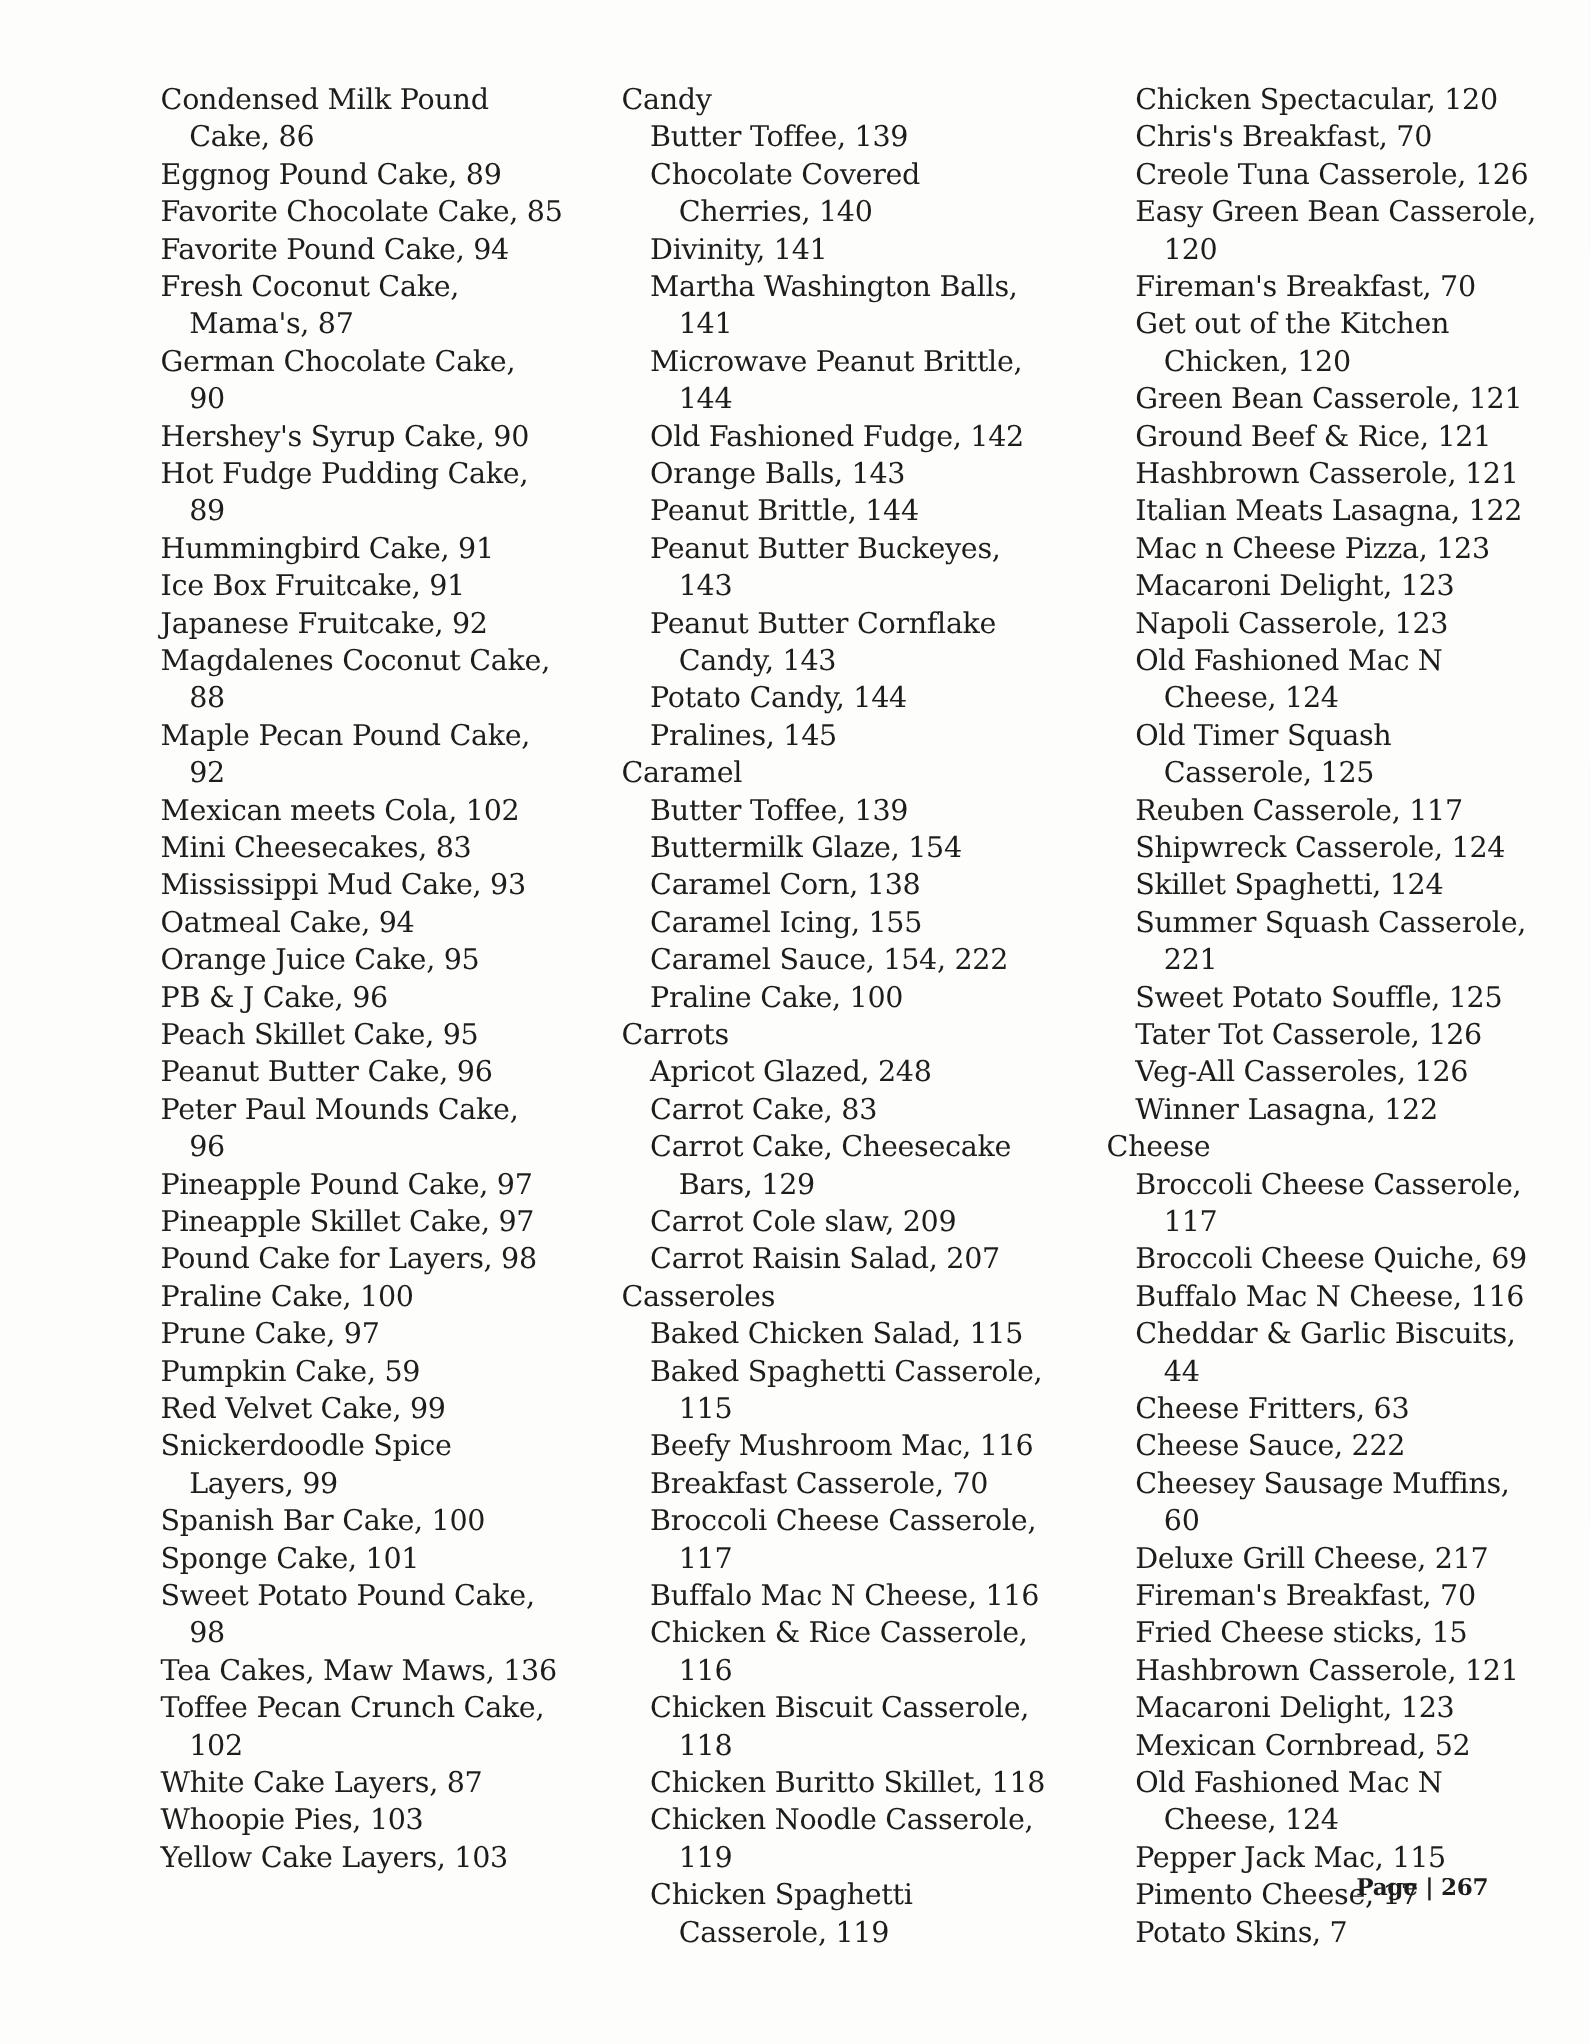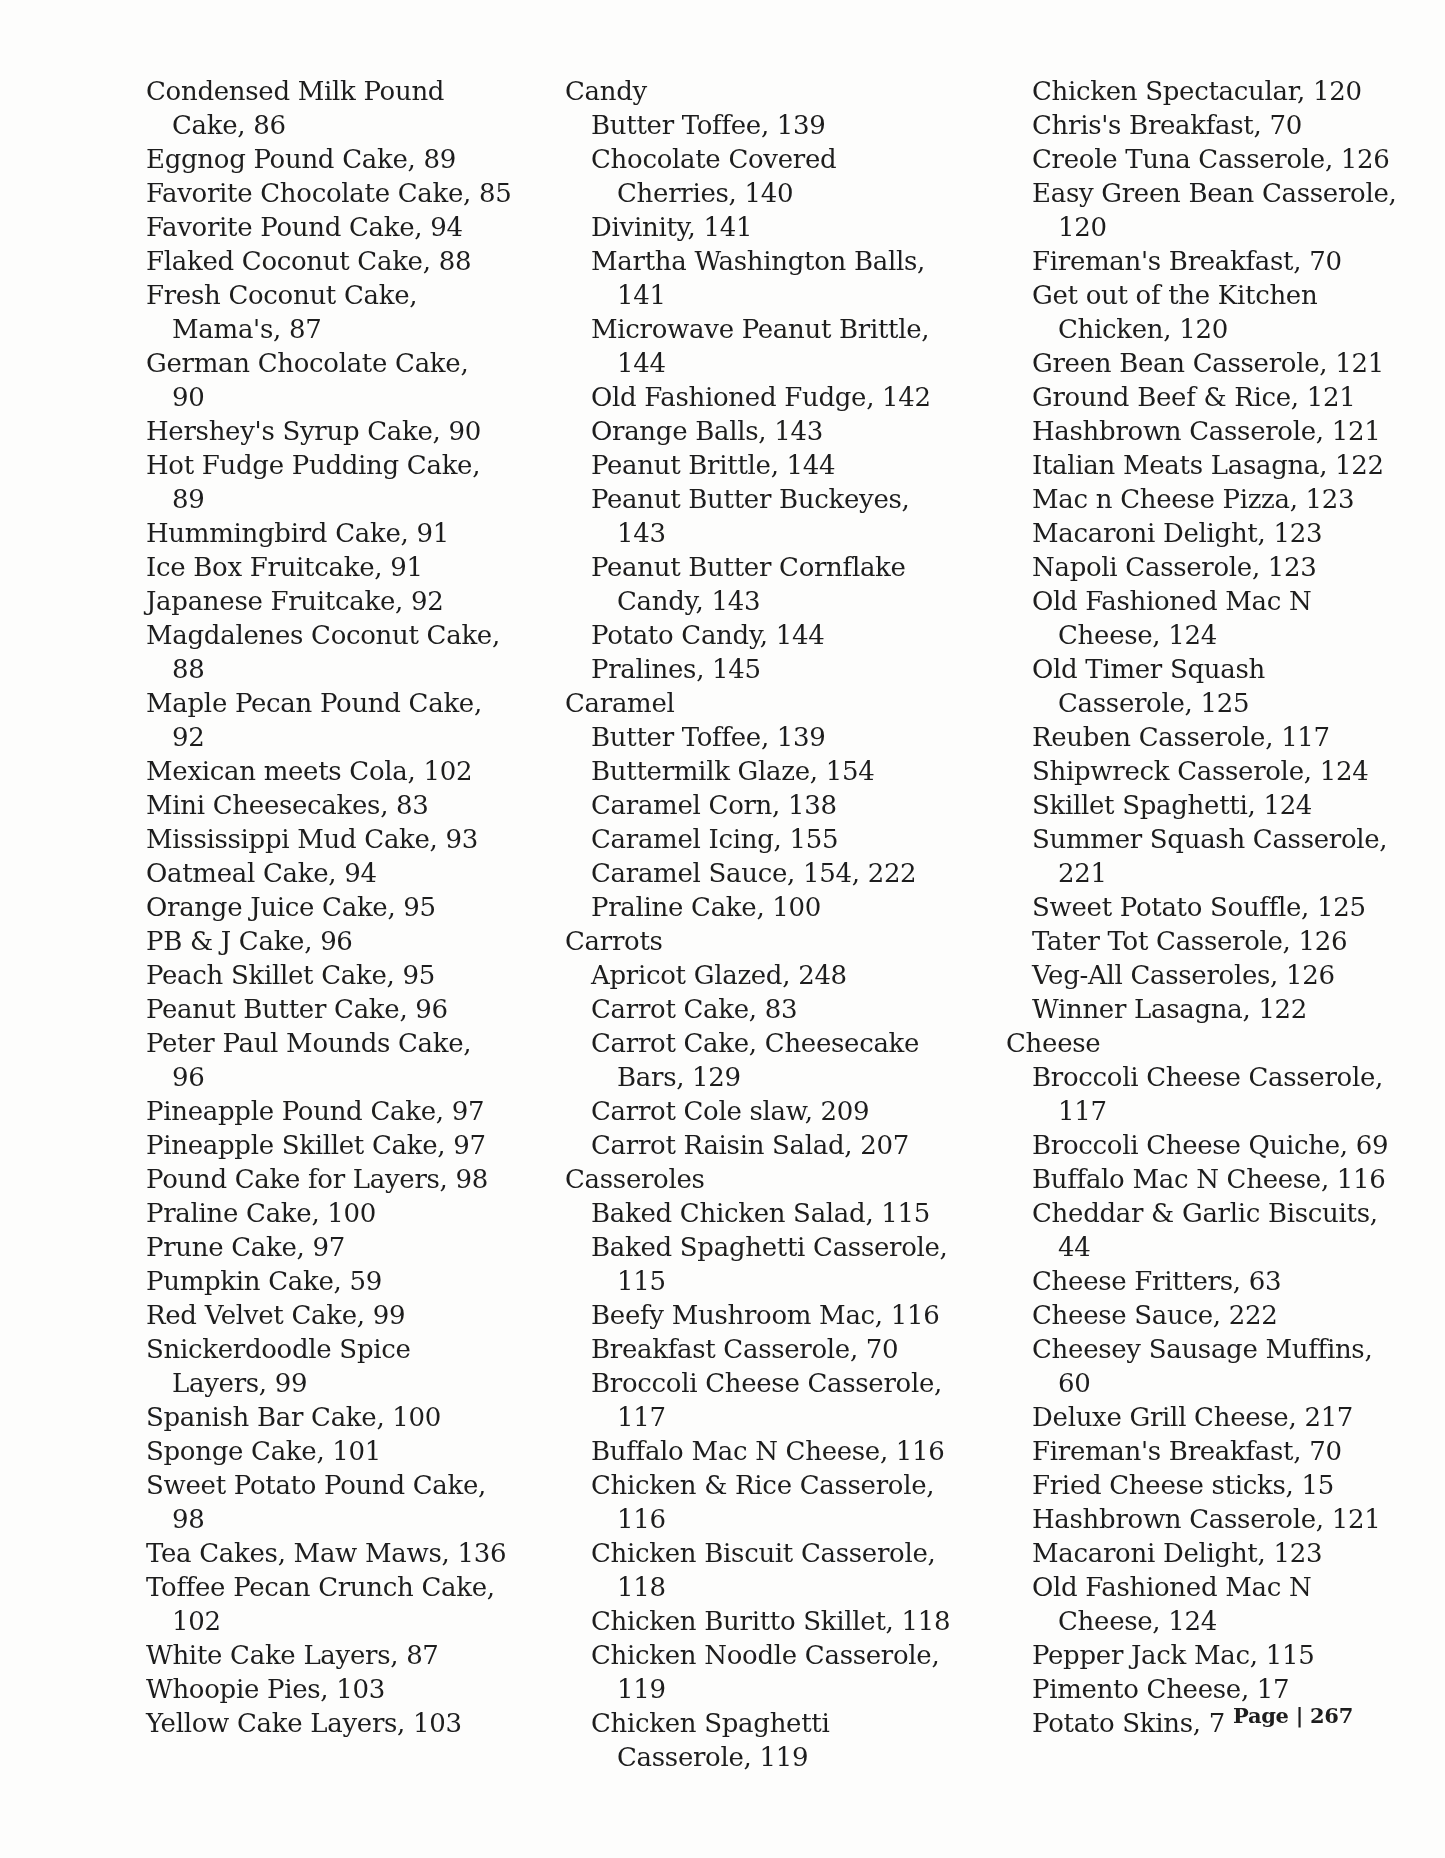--- a/index.html
+++ b/index.html
@@ -51,21 +51,20 @@
 </head>
 <body>
 
 <div class="page">
   <div class="col col-1">
       <div class="entry">Condensed Milk Pound
 Cake, 86</div>
       <div class="entry">Eggnog Pound Cake, 89</div>
       <div class="entry">Favorite Chocolate Cake, 85</div>
       <div class="entry">Favorite Pound Cake, 94</div>
-      <div class="entry">Flaked Coconut Cake, 88</div>
       <div class="entry">Fresh Coconut Cake,
 Mama's, 87</div>
       <div class="entry">German Chocolate Cake,
 90</div>
       <div class="entry">Hershey's Syrup Cake, 90</div>
       <div class="entry">Hot Fudge Pudding Cake,
 89</div>
       <div class="entry">Hummingbird Cake, 91</div>
       <div class="entry">Ice Box Fruitcake, 91</div>
       <div class="entry">Japanese Fruitcake, 92</div>
@@ -193,20 +192,21 @@
 44</div>
       <div class="entry">Cheese Fritters, 63</div>
       <div class="entry">Cheese Sauce, 222</div>
       <div class="entry">Cheesey Sausage Muffins,
 60</div>
       <div class="entry">Deluxe Grill Cheese, 217</div>
       <div class="entry">Fireman's Breakfast, 70</div>
       <div class="entry">Fried Cheese sticks, 15</div>
       <div class="entry">Hashbrown Casserole, 121</div>
       <div class="entry">Macaroni Delight, 123</div>
+      <div class="entry">Mexican Cornbread, 52</div>
       <div class="entry">Old Fashioned Mac N
 Cheese, 124</div>
       <div class="entry">Pepper Jack Mac, 115</div>
       <div class="entry">Pimento Cheese, 17</div>
       <div class="entry">Potato Skins, 7</div>
     </div>
   <div class="footer">Page | 267</div>
 </div>
 
 </body></html>

